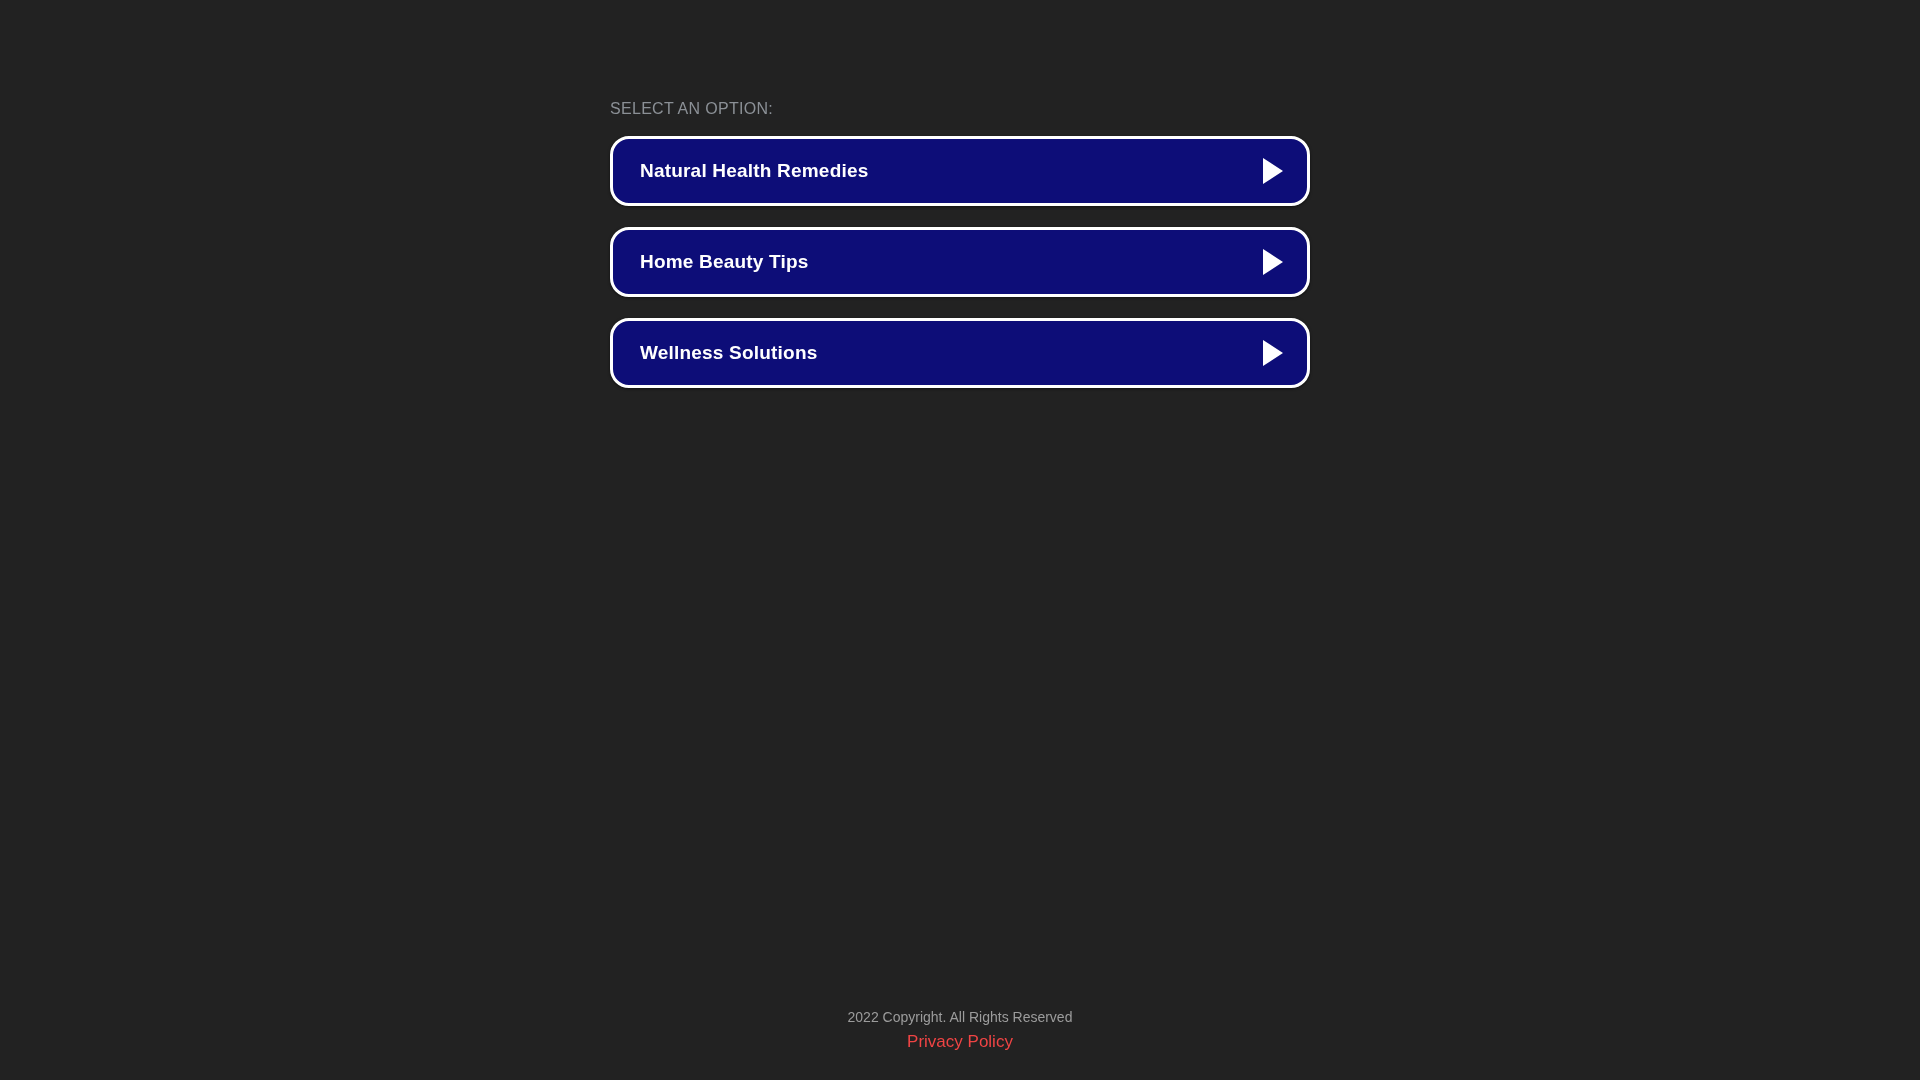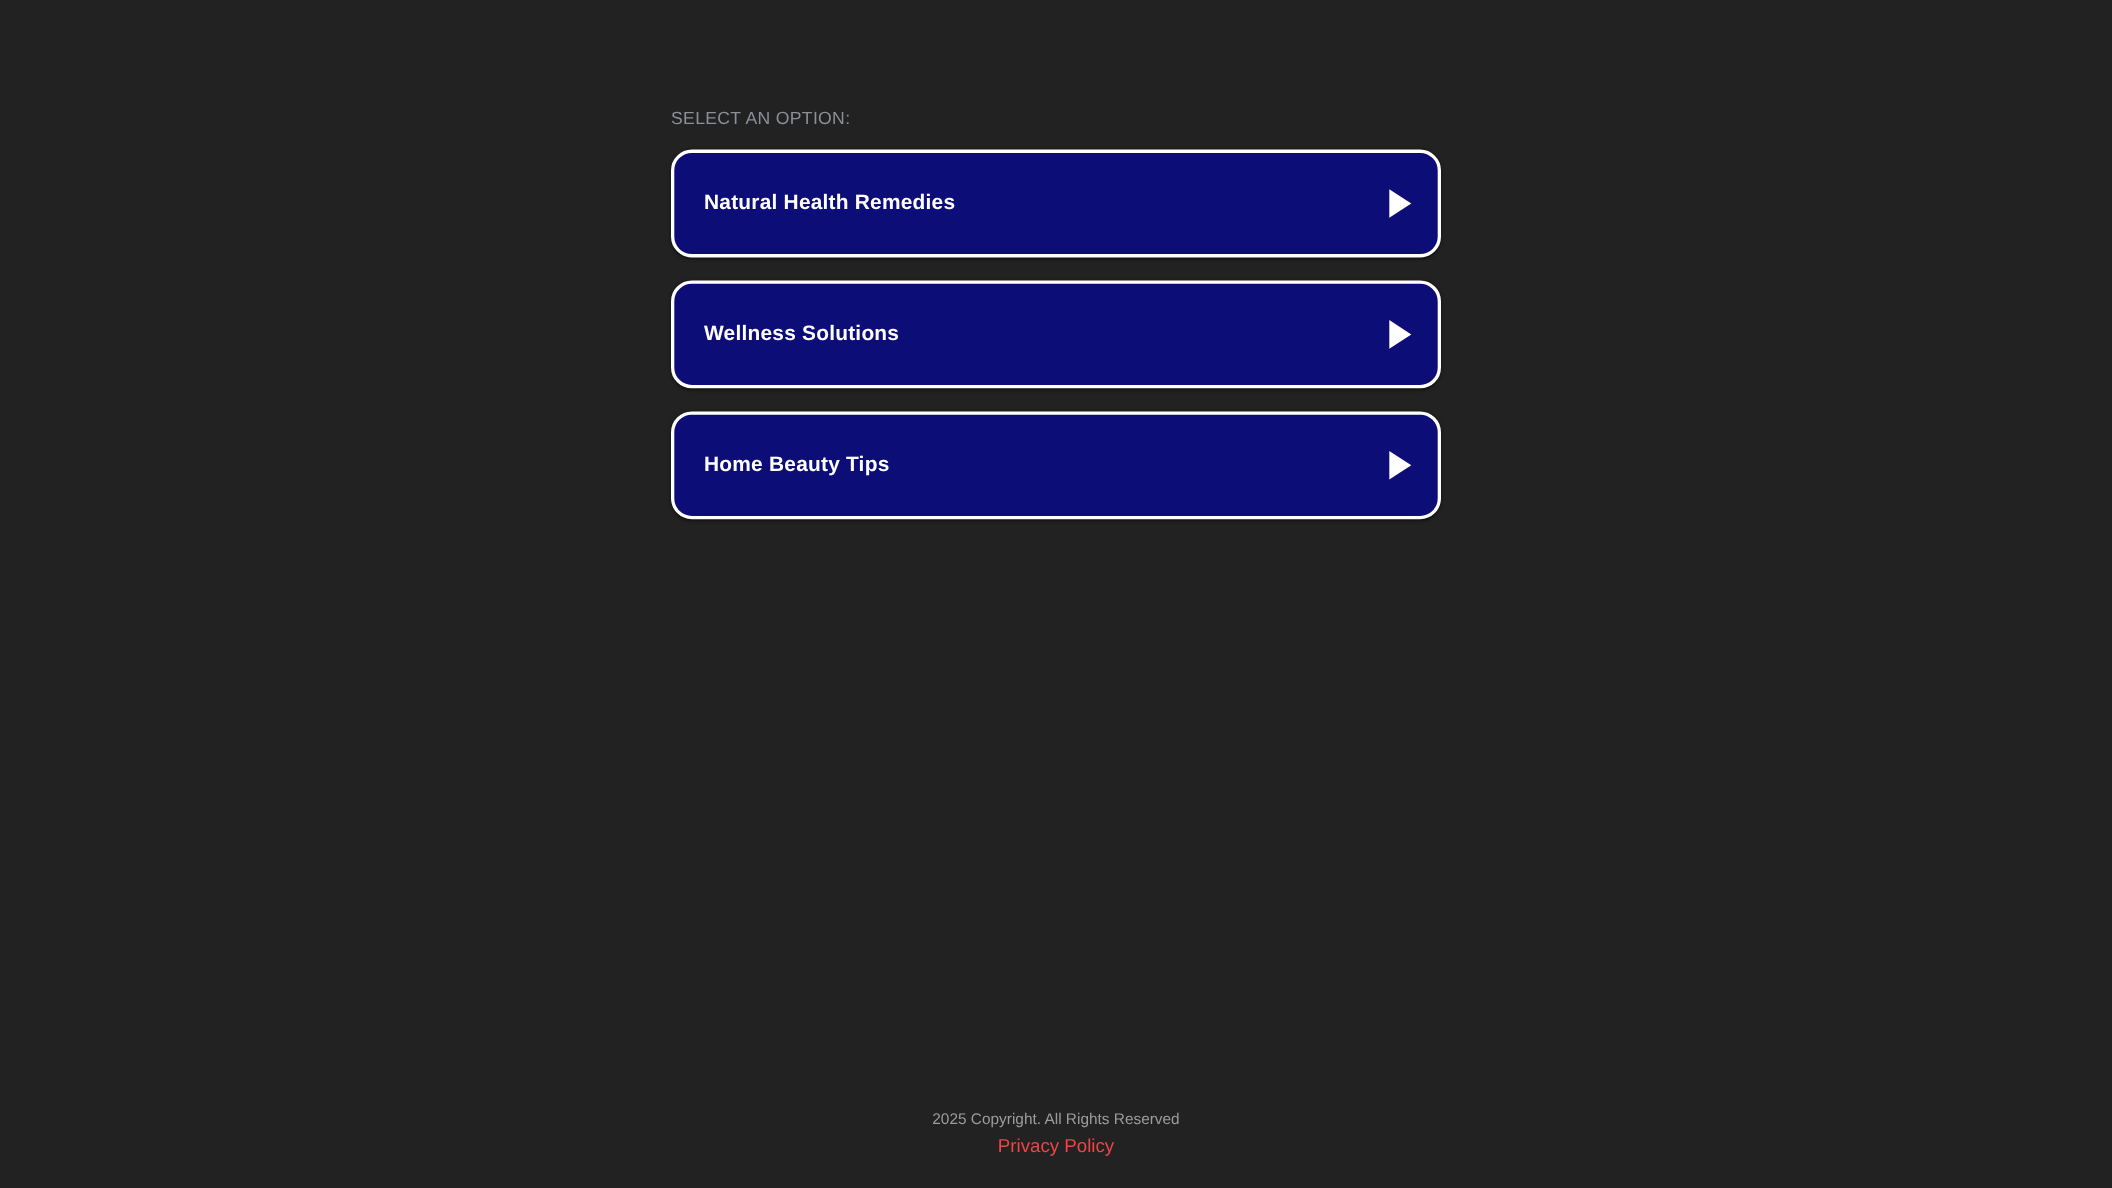--- a/index.html
+++ b/index.html
@@ -25,21 +25,21 @@
     color: #8b9096;
     font-size: 16px;
     letter-spacing: 0.3px;
     margin-bottom: 18px;
   }
   .option-btn {
     display: flex;
     align-items: center;
     justify-content: space-between;
     width: 700px;
-    height: 98px;
+    height: 70px;
     background: #0d0d78;
     border: 3px solid #ffffff;
     border-radius: 19px;
     padding: 0 24px 0 27px;
     margin-bottom: 21px;
     cursor: pointer;
     box-shadow: 0 1px 3px rgba(0,0,0,0.55);
     font-family: "Liberation Sans", sans-serif;
     text-align: left;
   }
@@ -86,29 +86,29 @@
   <div class="options-panel">
 
     <div class="prompt-label">SELECT AN OPTION:</div>
 
     <button class="option-btn">
       <span class="option-label">Natural Health Remedies</span>
       <span class="play-icon"></span>
     </button>
 
     <button class="option-btn">
-      <span class="option-label">Wellness Solutions</span>
+      <span class="option-label">Home Beauty Tips</span>
       <span class="play-icon"></span>
     </button>
 
     <button class="option-btn">
-      <span class="option-label">Home Beauty Tips</span>
+      <span class="option-label">Wellness Solutions</span>
       <span class="play-icon"></span>
     </button>
 
   </div>
 
   <div class="footer">
-    <div class="copyright">2025 Copyright. All Rights Reserved</div>
+    <div class="copyright">2022 Copyright. All Rights Reserved</div>
     <a class="privacy-link">Privacy Policy</a>
   </div>
 
 </div>
 
 </body></html>

